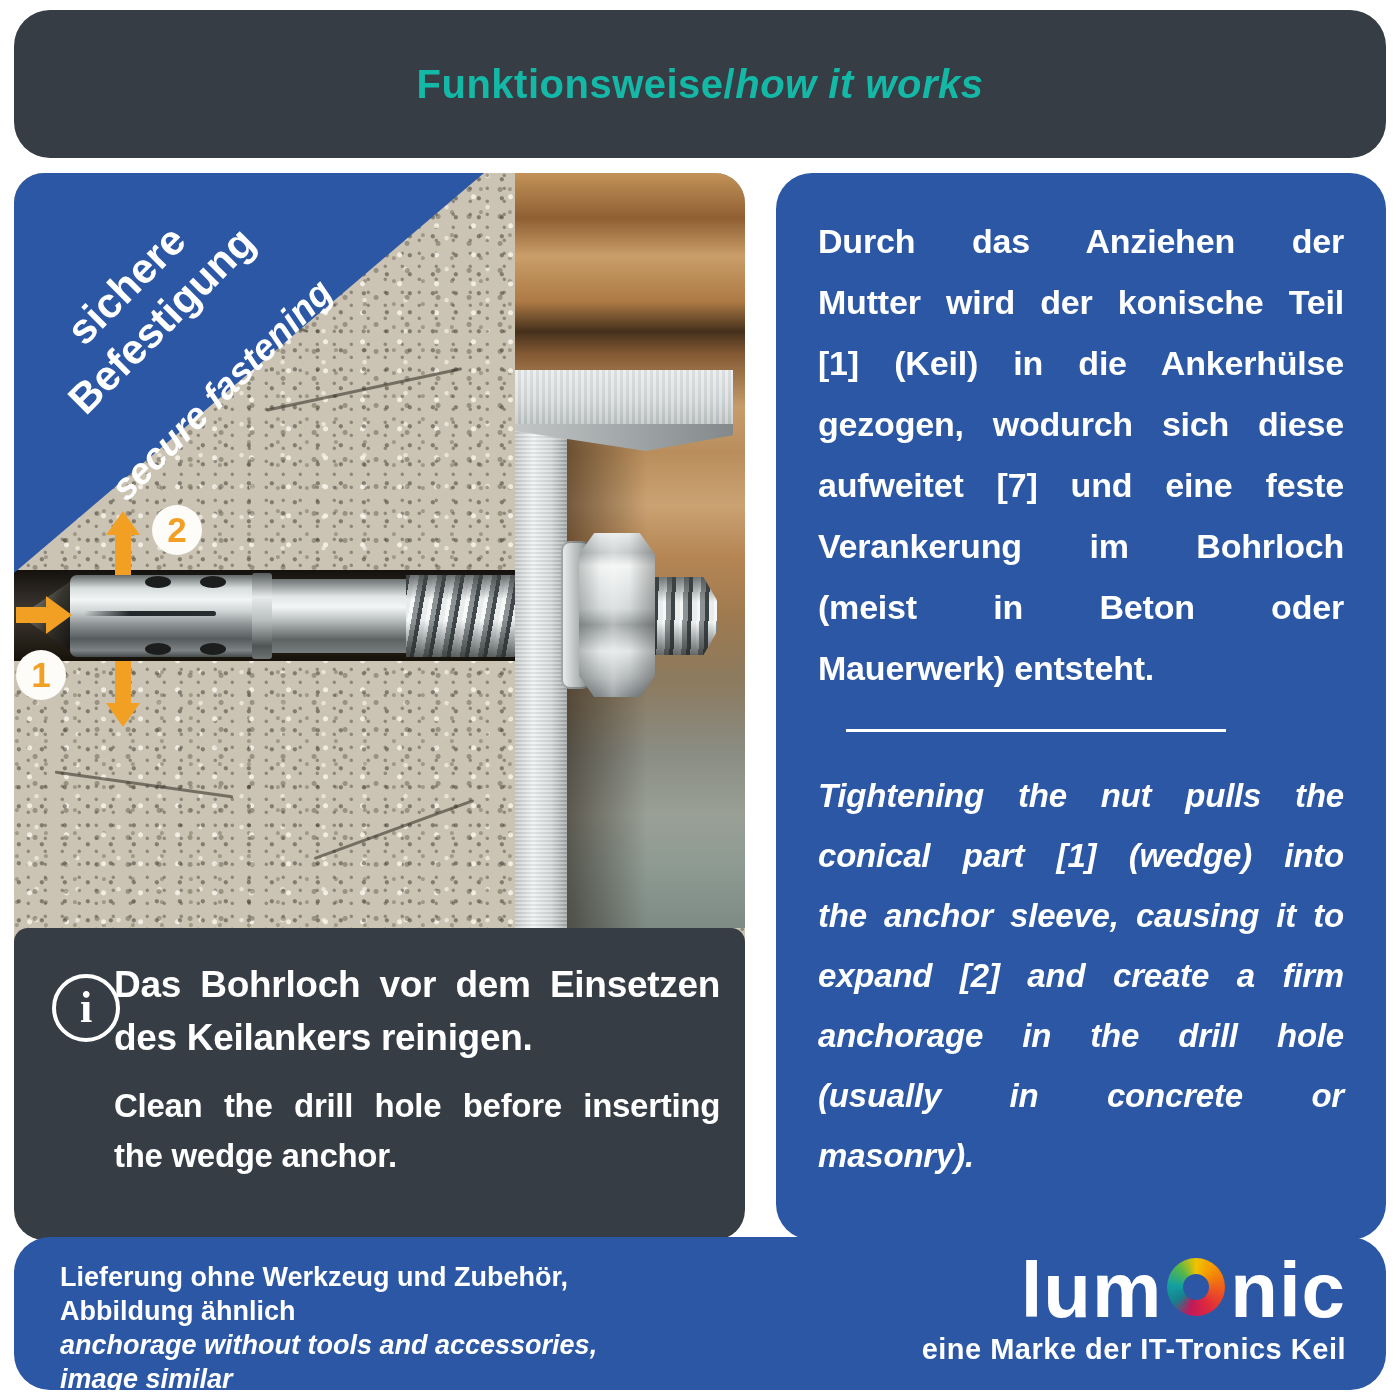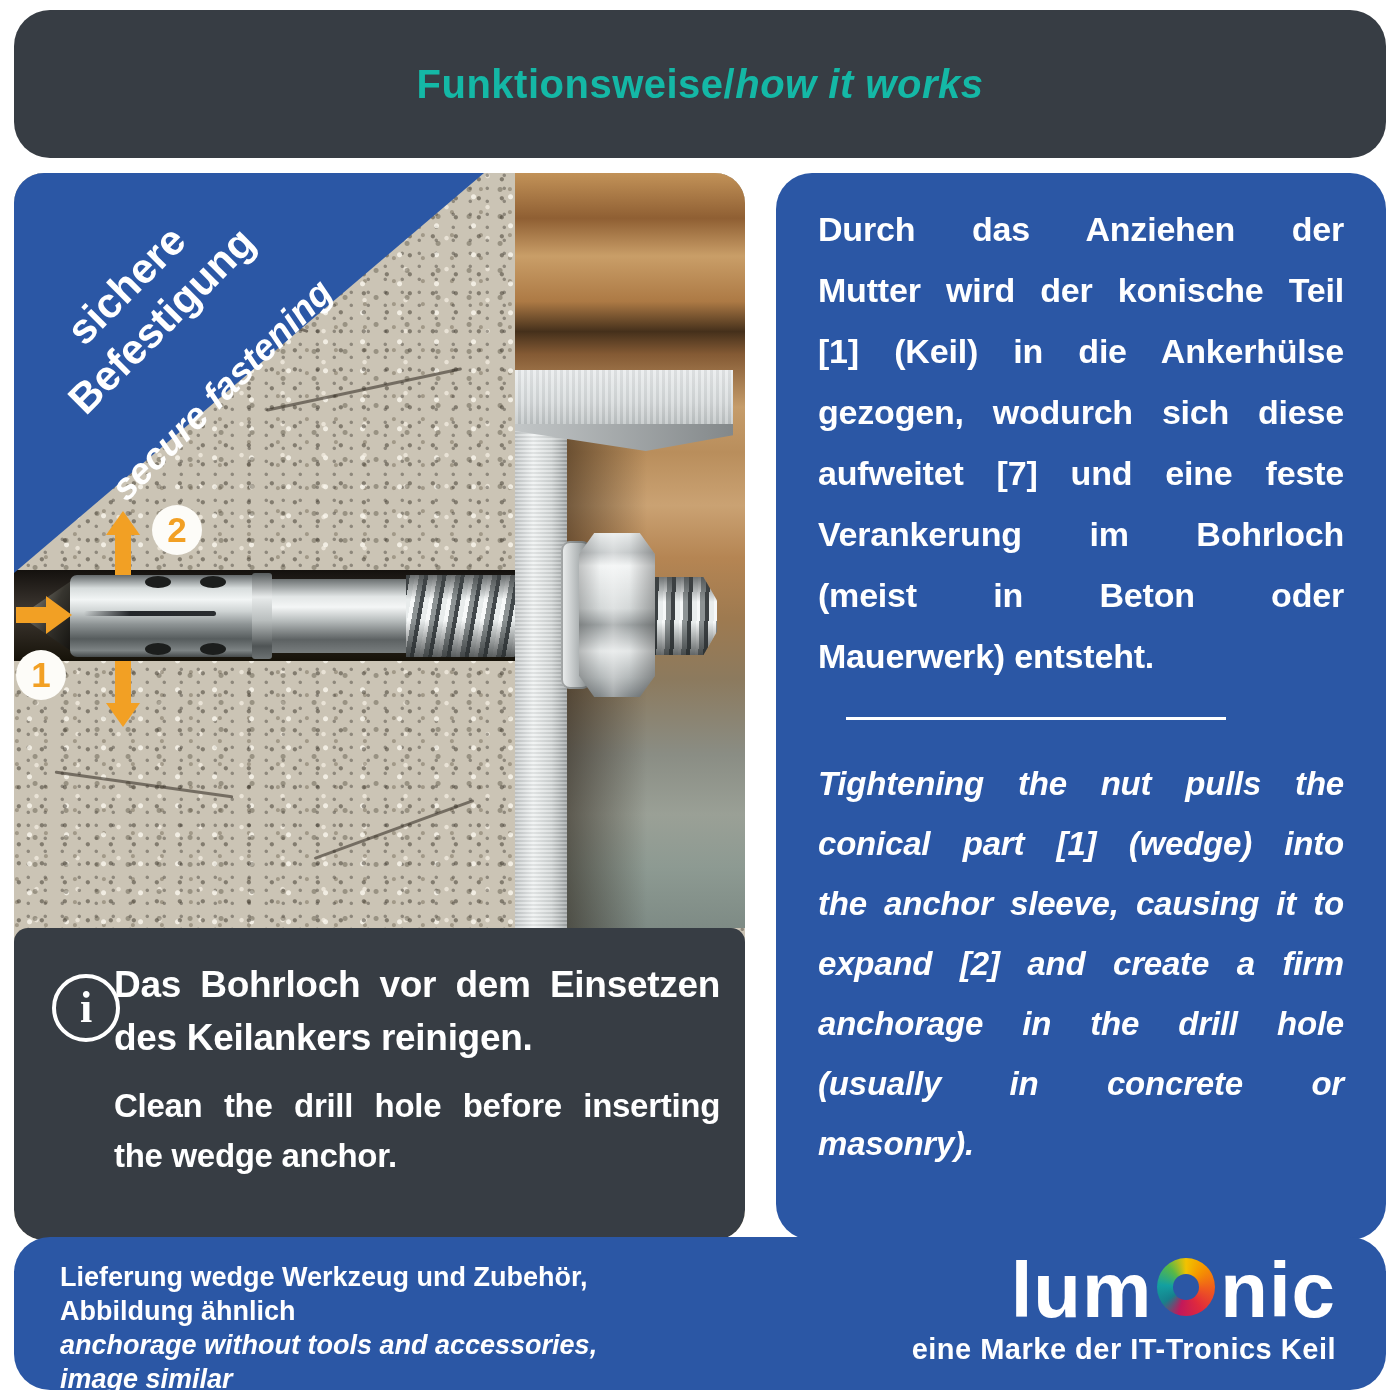--- a/index.html
+++ b/index.html
@@ -137,34 +137,34 @@
     font-family:"Liberation Serif",serif;font-weight:bold;font-size:44px;line-height:1;
   }
   .info-text{position:absolute;left:100px;top:30px;width:606px;}
   .info-de{font-size:37px;font-weight:bold;line-height:53px;letter-spacing:-.3px;}
   .info-en{font-size:33px;font-weight:bold;line-height:50px;margin-top:17px;letter-spacing:-.3px;}
   .jl{text-align:justify;text-align-last:justify;}
   .jl.last{text-align-last:left;}
   
   .explain{
     position:absolute;left:776px;top:173px;width:610px;height:1067px;box-sizing:border-box;
-    background:#2b57a5;border-radius:36px;color:#fff;padding:26px 42px;
+    background:#2b57a5;border-radius:36px;color:#fff;padding:38px 42px;
   }
   .ex-de{font-size:34px;font-weight:bold;line-height:61px;letter-spacing:-.2px;}
   .ex-divider{width:380px;border:none;border-top:3px solid #fff;margin:30px 0 34px 28px;}
   .ex-en{font-size:33px;font-weight:bold;font-style:italic;line-height:60px;letter-spacing:-.2px;}
   
   .footer{
     position:absolute;left:14px;top:1237px;width:1372px;height:153px;
     background:#2b57a5;border-radius:36px;color:#fff;
   }
   .fnote{position:absolute;left:46px;top:23px;font-size:27px;line-height:34px;}
   .fnote .b{font-weight:bold;}
   .fnote .i{font-weight:bold;font-style:italic;}
-  .brand{position:absolute;right:50px;top:10px;text-align:right;}
+  .brand{position:absolute;right:40px;top:10px;text-align:right;}
   .brand-row{display:flex;align-items:center;justify-content:flex-end;height:86px;}
   .brand-word{font-size:78px;font-weight:bold;letter-spacing:1px;line-height:78px;}
   .ring{
     position:relative;width:58px;height:58px;border-radius:50%;margin:0 5px 6px 5px;
     background:conic-gradient(#f2c200 0deg,#f59300 45deg,#ef5a1e 95deg,#e02a3c 145deg,#c2185b 195deg,#16808c 235deg,#13a0a0 275deg,#58b847 320deg,#f2c200 360deg);
   }
   .ring::after{
     content:"";position:absolute;left:50%;top:50%;width:26px;height:26px;border-radius:50%;
     background:#2b57a5;transform:translate(-50%,-50%);
   }
@@ -261,21 +261,21 @@
     <div class="jl">the anchor sleeve, causing it to</div>
     <div class="jl">expand [2] and create a firm</div>
     <div class="jl">anchorage in the drill hole</div>
     <div class="jl">(usually in concrete or</div>
     <div class="jl last">masonry).</div>
   </div>
 </div>
 
 <div class="footer">
   <div class="fnote">
-    <div class="b">Lieferung wedge Werkzeug und Zubehör,</div>
+    <div class="b">Lieferung ohne Werkzeug und Zubehör,</div>
     <div class="b">Abbildung ähnlich</div>
     <div class="i">anchorage without tools and accessories,</div>
     <div class="i">image similar</div>
   </div>
   <div class="brand">
     <div class="brand-row">
       <span class="brand-word">lum</span>
       <span class="ring"></span>
       <span class="brand-word">nic</span>
     </div>

